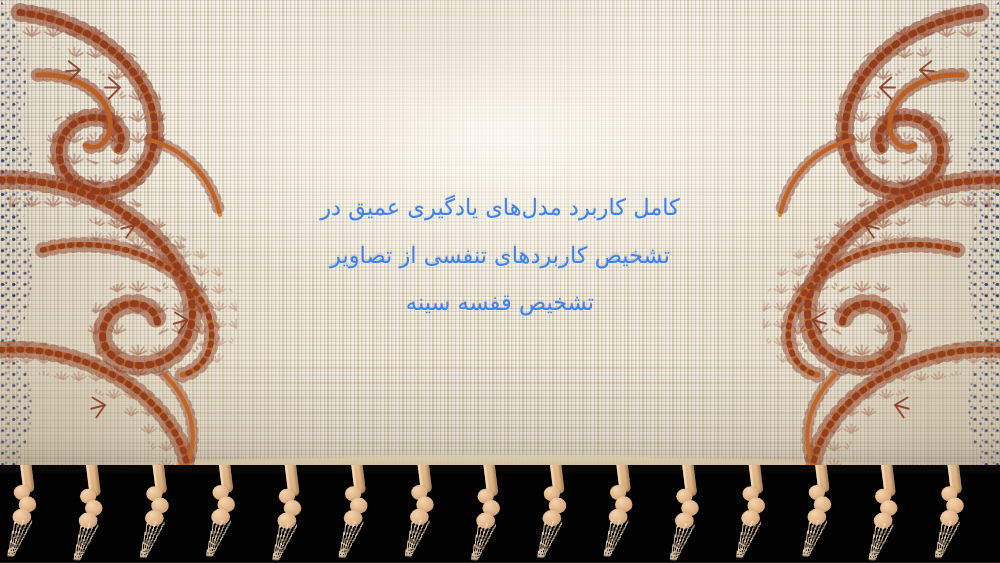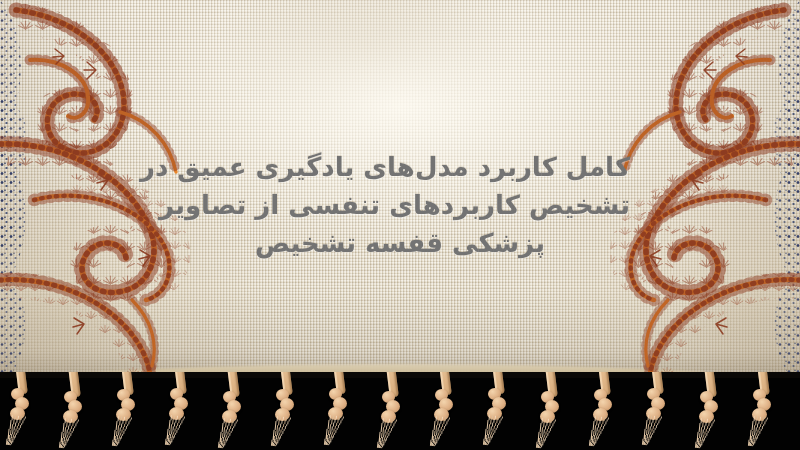--- a/index.html
+++ b/index.html
@@ -54,24 +54,24 @@
 
   
   .title-block{
     position:absolute;left:0;right:0;top:148px;
     text-align:center;
     padding:0 170px;
     z-index:5;
   }
   .title-line{
     font-family:"DejaVu Sans","Liberation Sans",sans-serif;
-    font-weight:bold;
-    font-size:26px;
+    font-weight:normal;
+    font-size:18px;
     line-height:38px;
-    color:#737373;
+    color:#3b82f6;
     letter-spacing:0px;
     text-shadow:0 1px 0 rgba(255,255,255,.34), 0 -1px 0 rgba(120,100,70,.16);
     white-space:nowrap;
     direction:rtl;
   }
 
   
   .fringe-zone{
     position:absolute;left:0;top:372px;width:800px;height:78px;
     background:#020202;
@@ -264,21 +264,21 @@
           <path d="M84 324 l-10 -6 M84 324 l-11 3 M84 324 l-7 10"></path>
           <path d="M150 256 l-10 -6 M150 256 l-11 3 M150 256 l-7 10"></path>
         </g>
       </g>
     </svg>
   </div>
 
   <div class="title-block">
     <div class="title-line">کامل کاربرد مدل‌های یادگیری عمیق در</div>
     <div class="title-line">تشخیص کاربرد‌های تنفسی از تصاویر</div>
-    <div class="title-line">پزشکی قفسه تشخیص</div>
+    <div class="title-line">تشخیص قفسه سینه</div>
   </div>
 
   <div class="fringe-zone" id="fringe">
       <div class="tassel" style="left: 8px; top: 0px;">
         <div class="knotrope"></div>
         <div class="knot k1"></div>
         <div class="knot k2"></div>
         <div class="knot k3"></div>
         <div class="brush"></div>
       </div>

